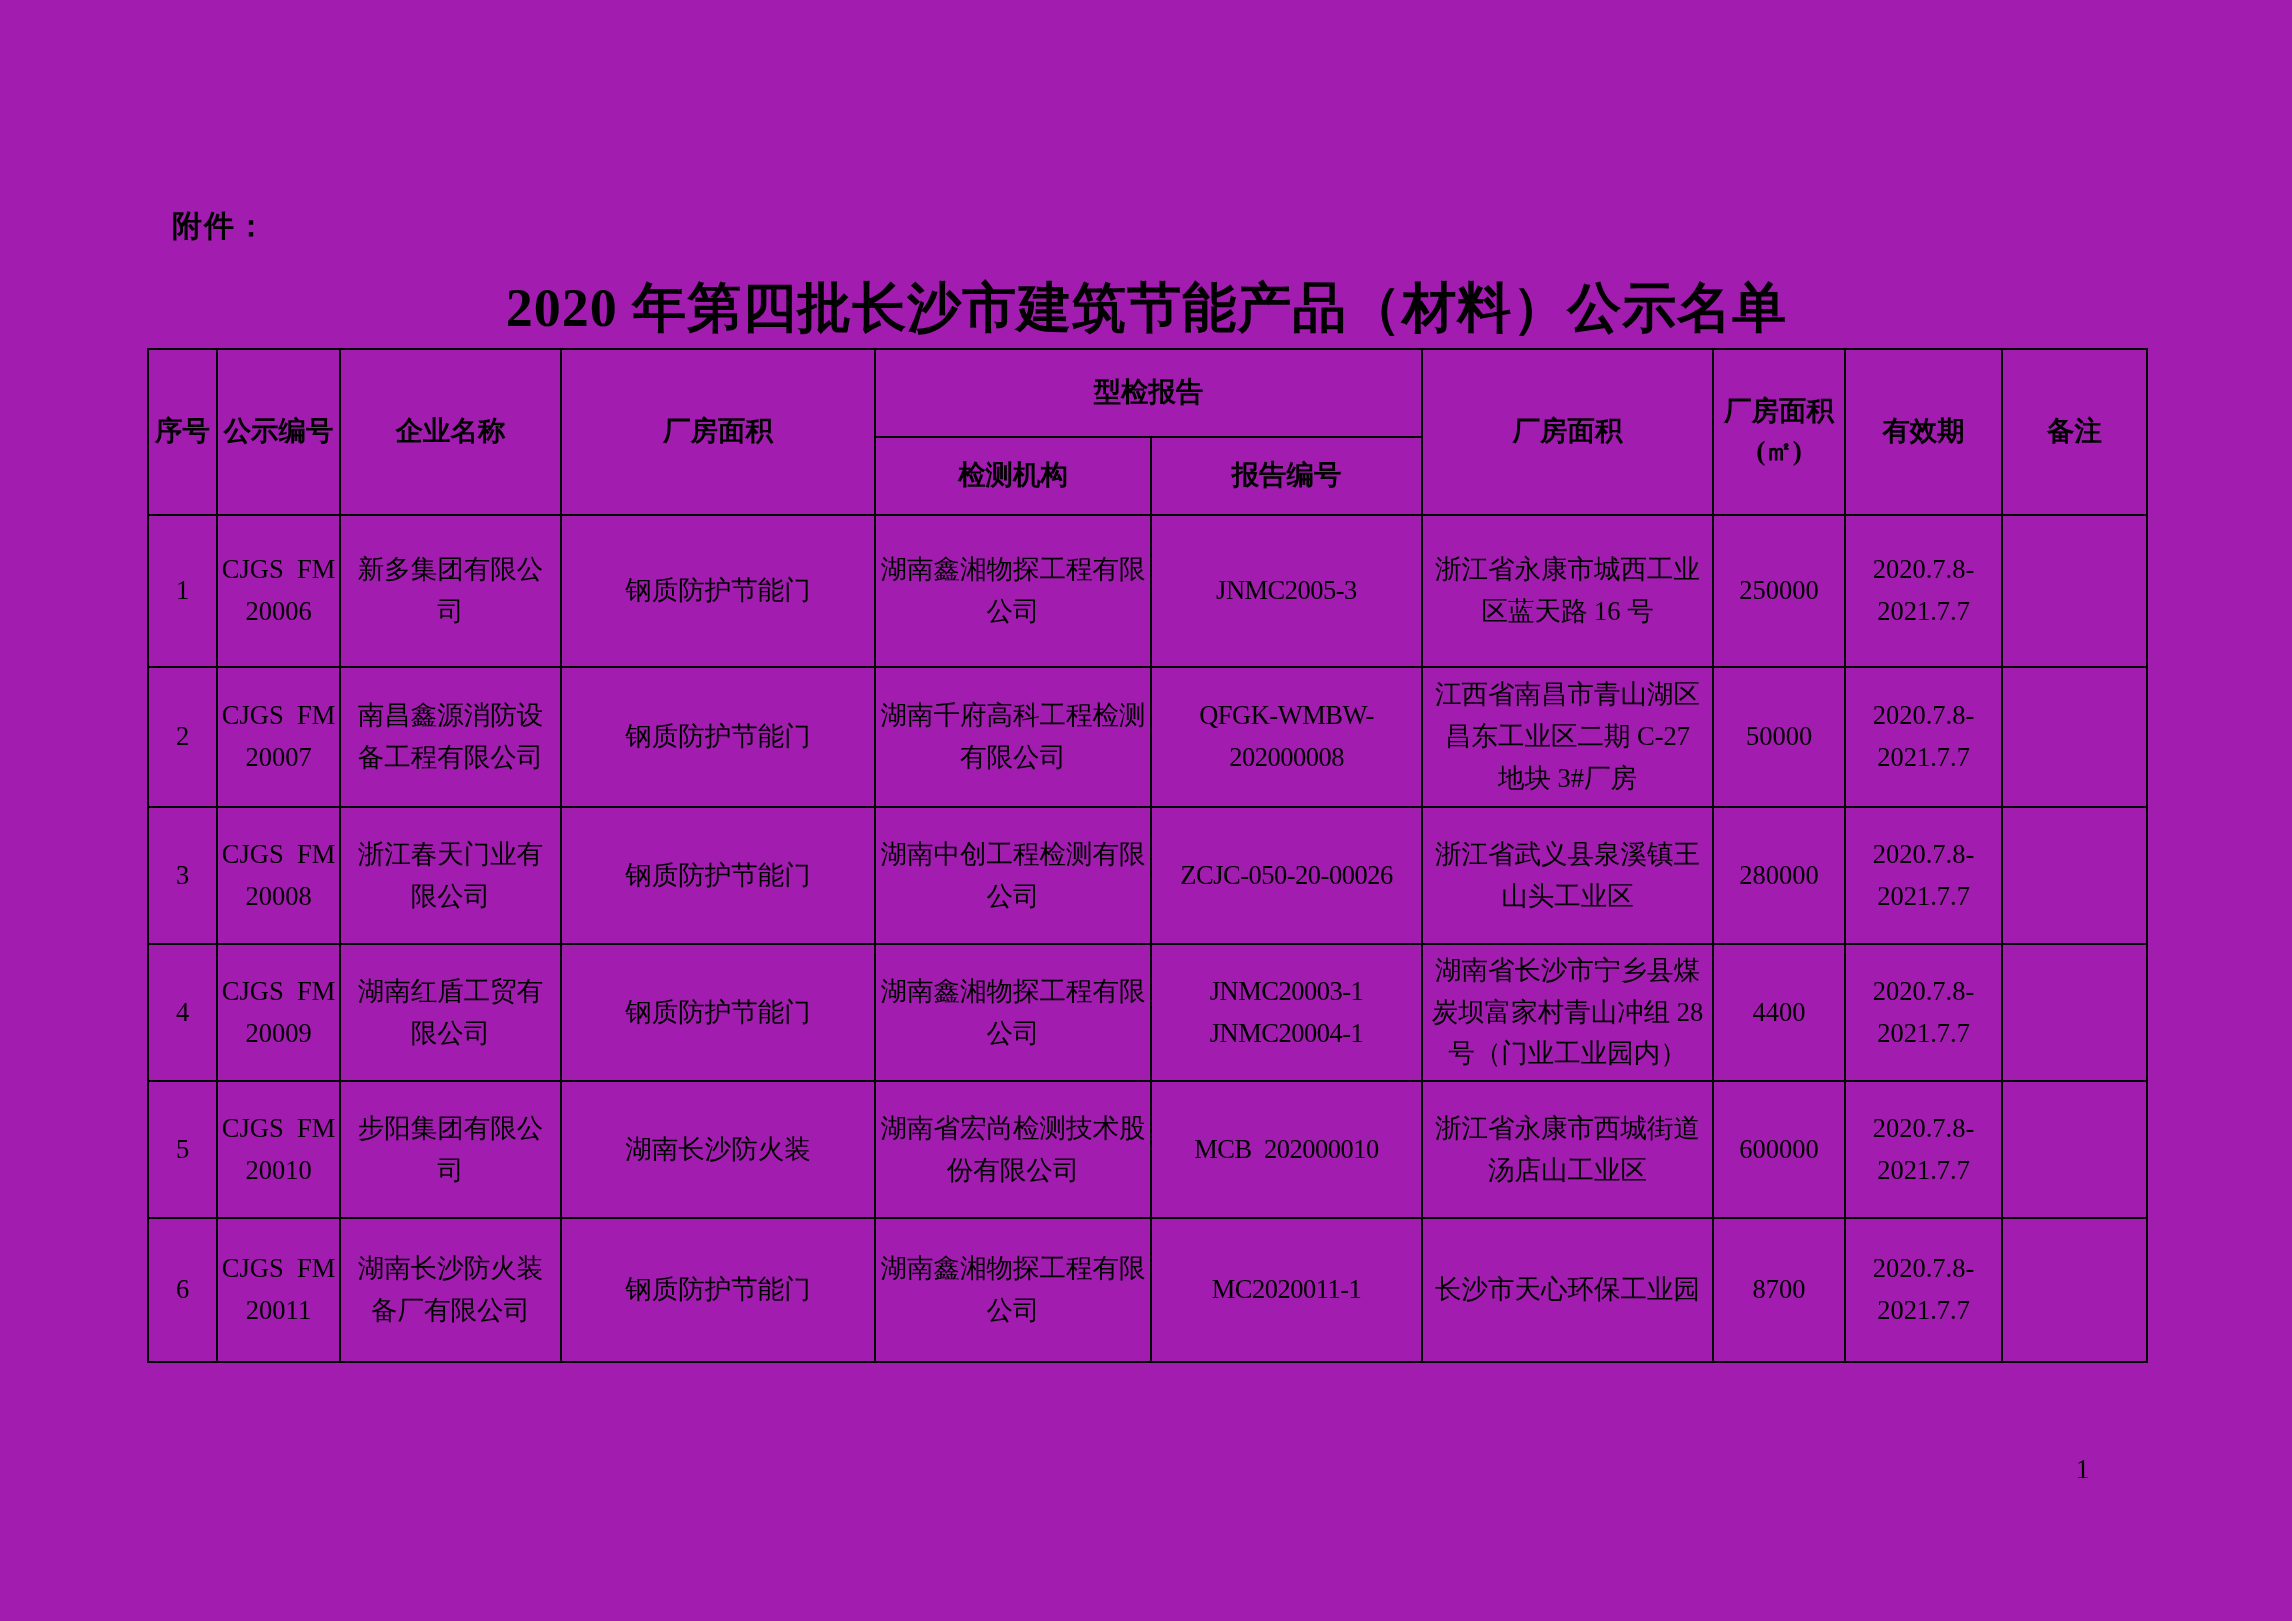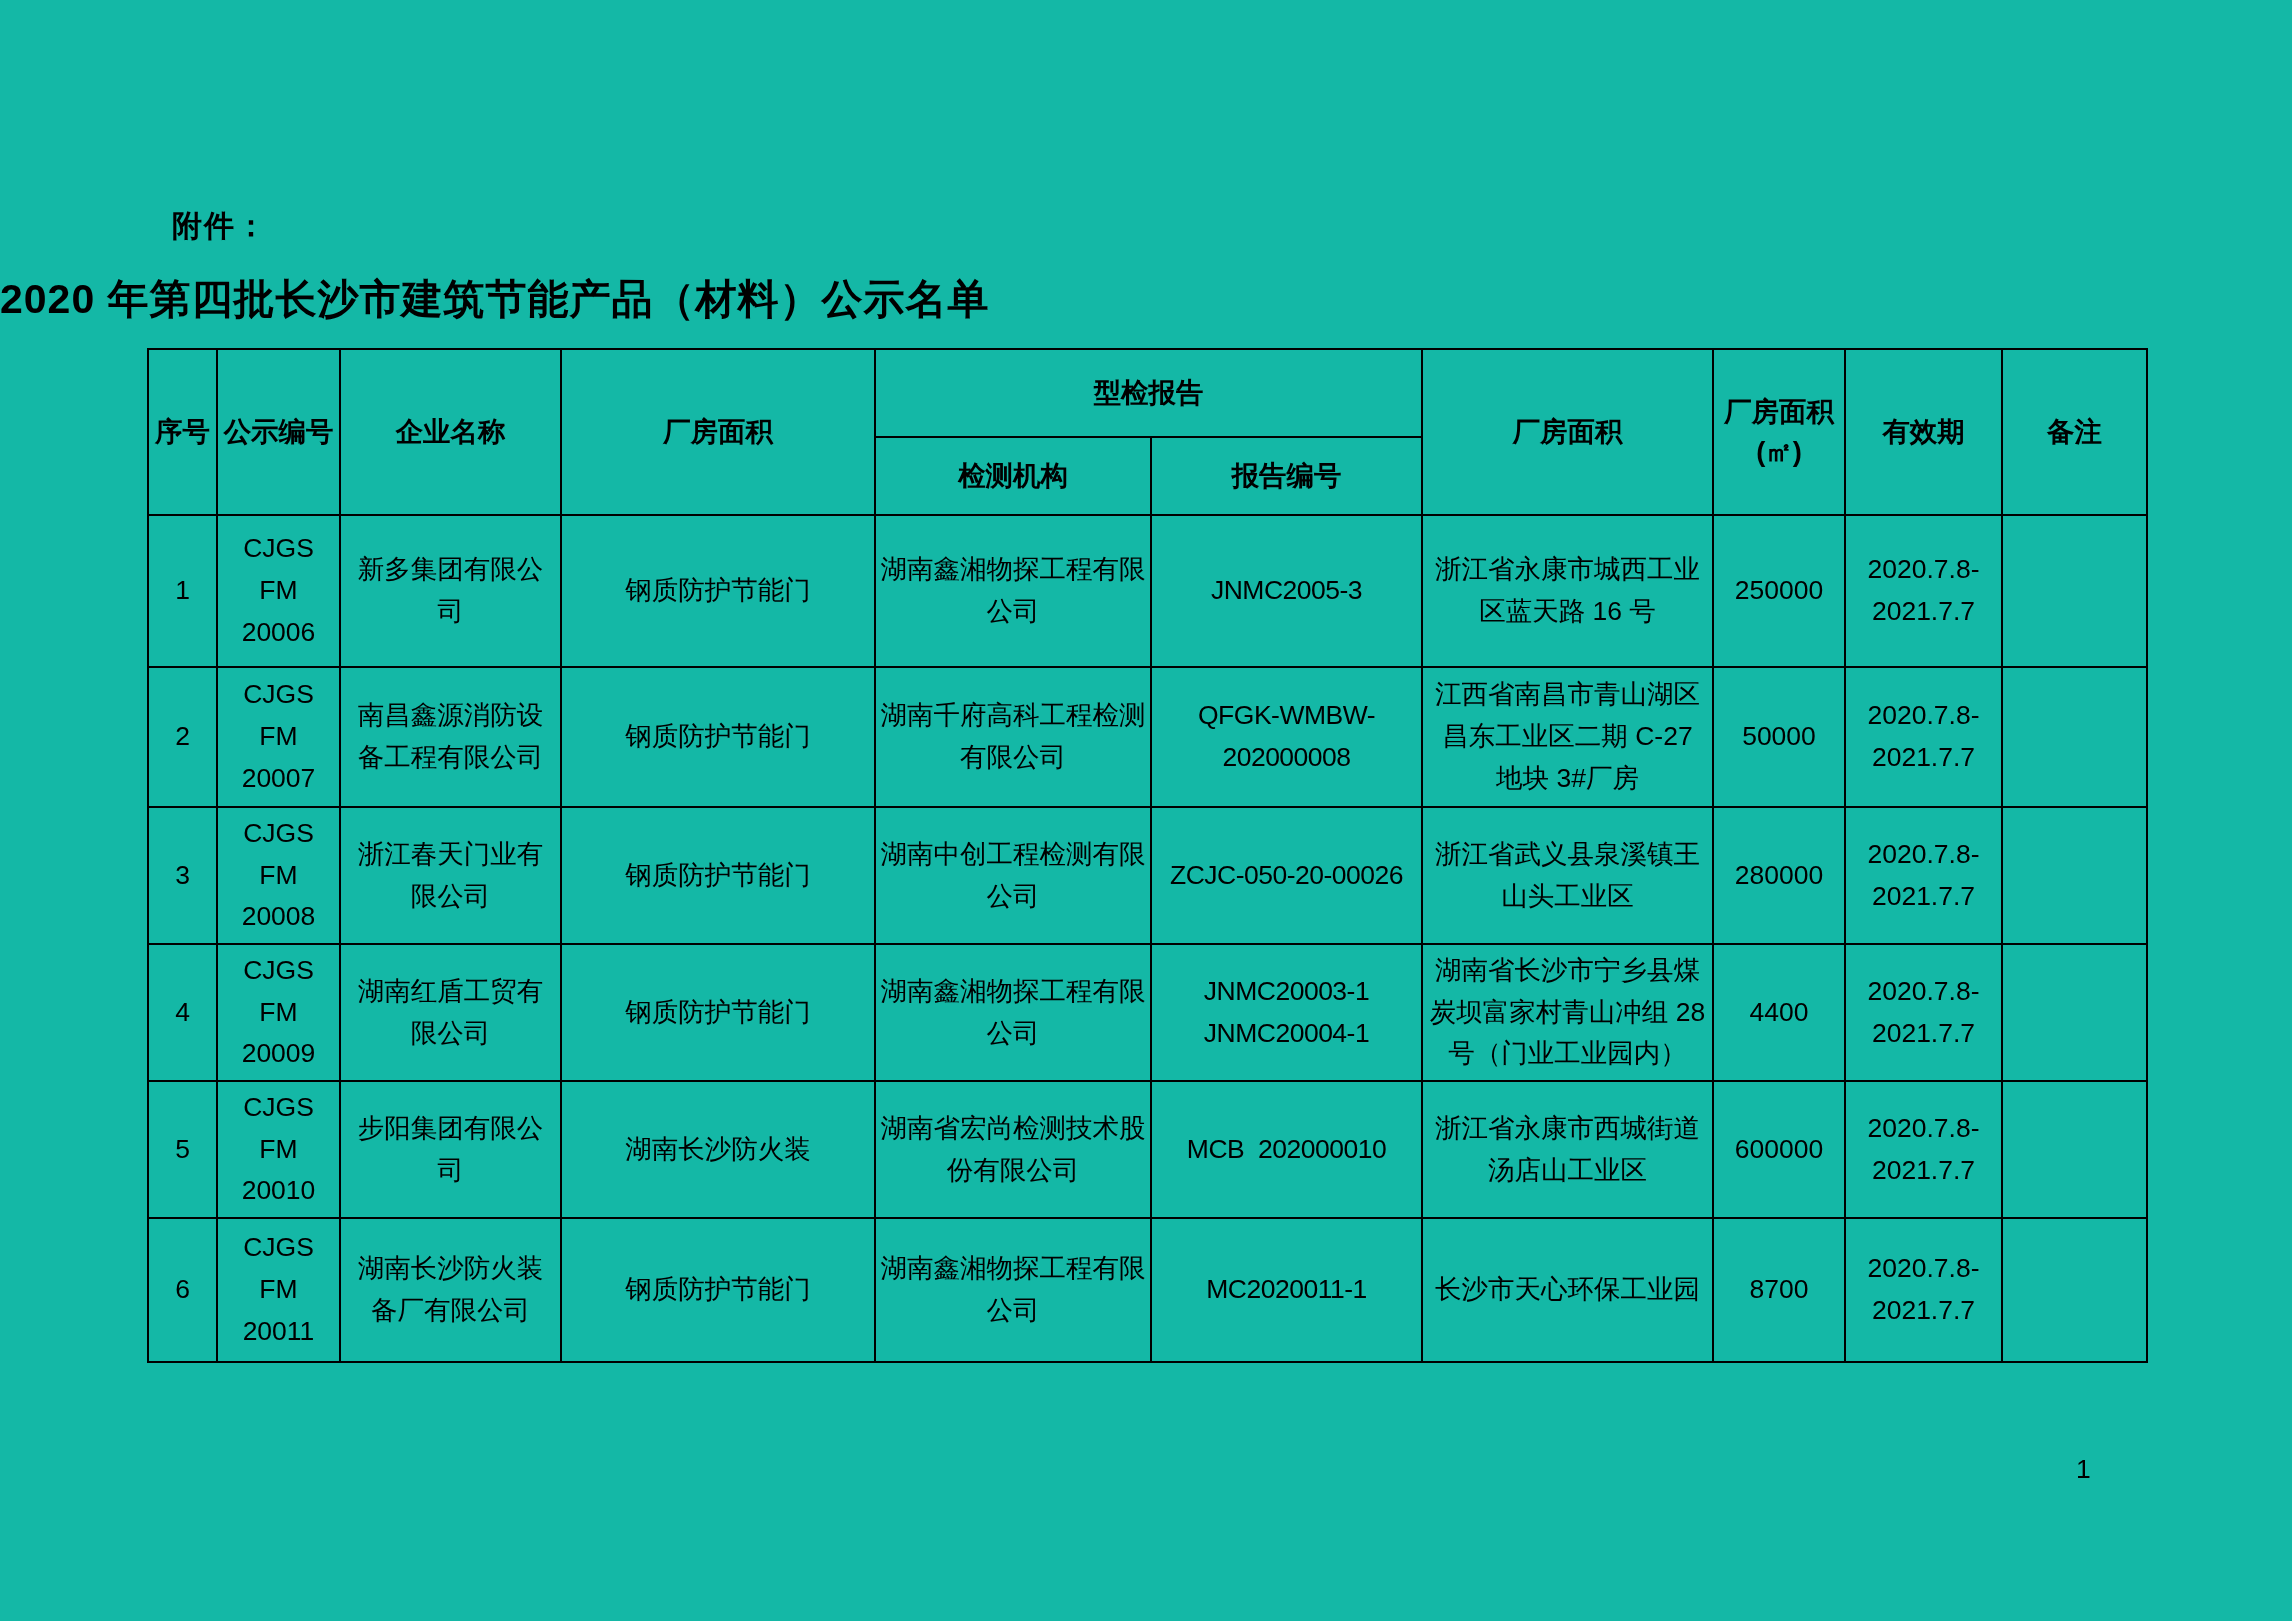--- a/index.html
+++ b/index.html
@@ -10,37 +10,38 @@
   body {
     width: 2293px;
     height: 1621px;
     position: relative;
     font-family: "Liberation Sans", sans-serif;
     color: #000000;
   }
   .page {
     position: absolute;
     inset: 0;
-    background: #14b8a6;
+    background: #a21caf;
+    font-family: Liberation Serif, serif;
   }
   .attachment-label {
     position: absolute;
     left: 172px;
     top: 206px;
     font-size: 30px;
     font-weight: bold;
     letter-spacing: 2px;
   }
   .doc-title {
     position: absolute;
     left: 0;
     top: 272px;
     width: 2293px;
-    text-align: left;
-    font-size: 41px;
+    text-align: center;
+    font-size: 54px;
     font-weight: bold;
     letter-spacing: 1px;
   }
   table.main {
     position: absolute;
     left: 147px;
     top: 348px;
     width: 1998px;
     border-collapse: collapse;
     table-layout: fixed;

